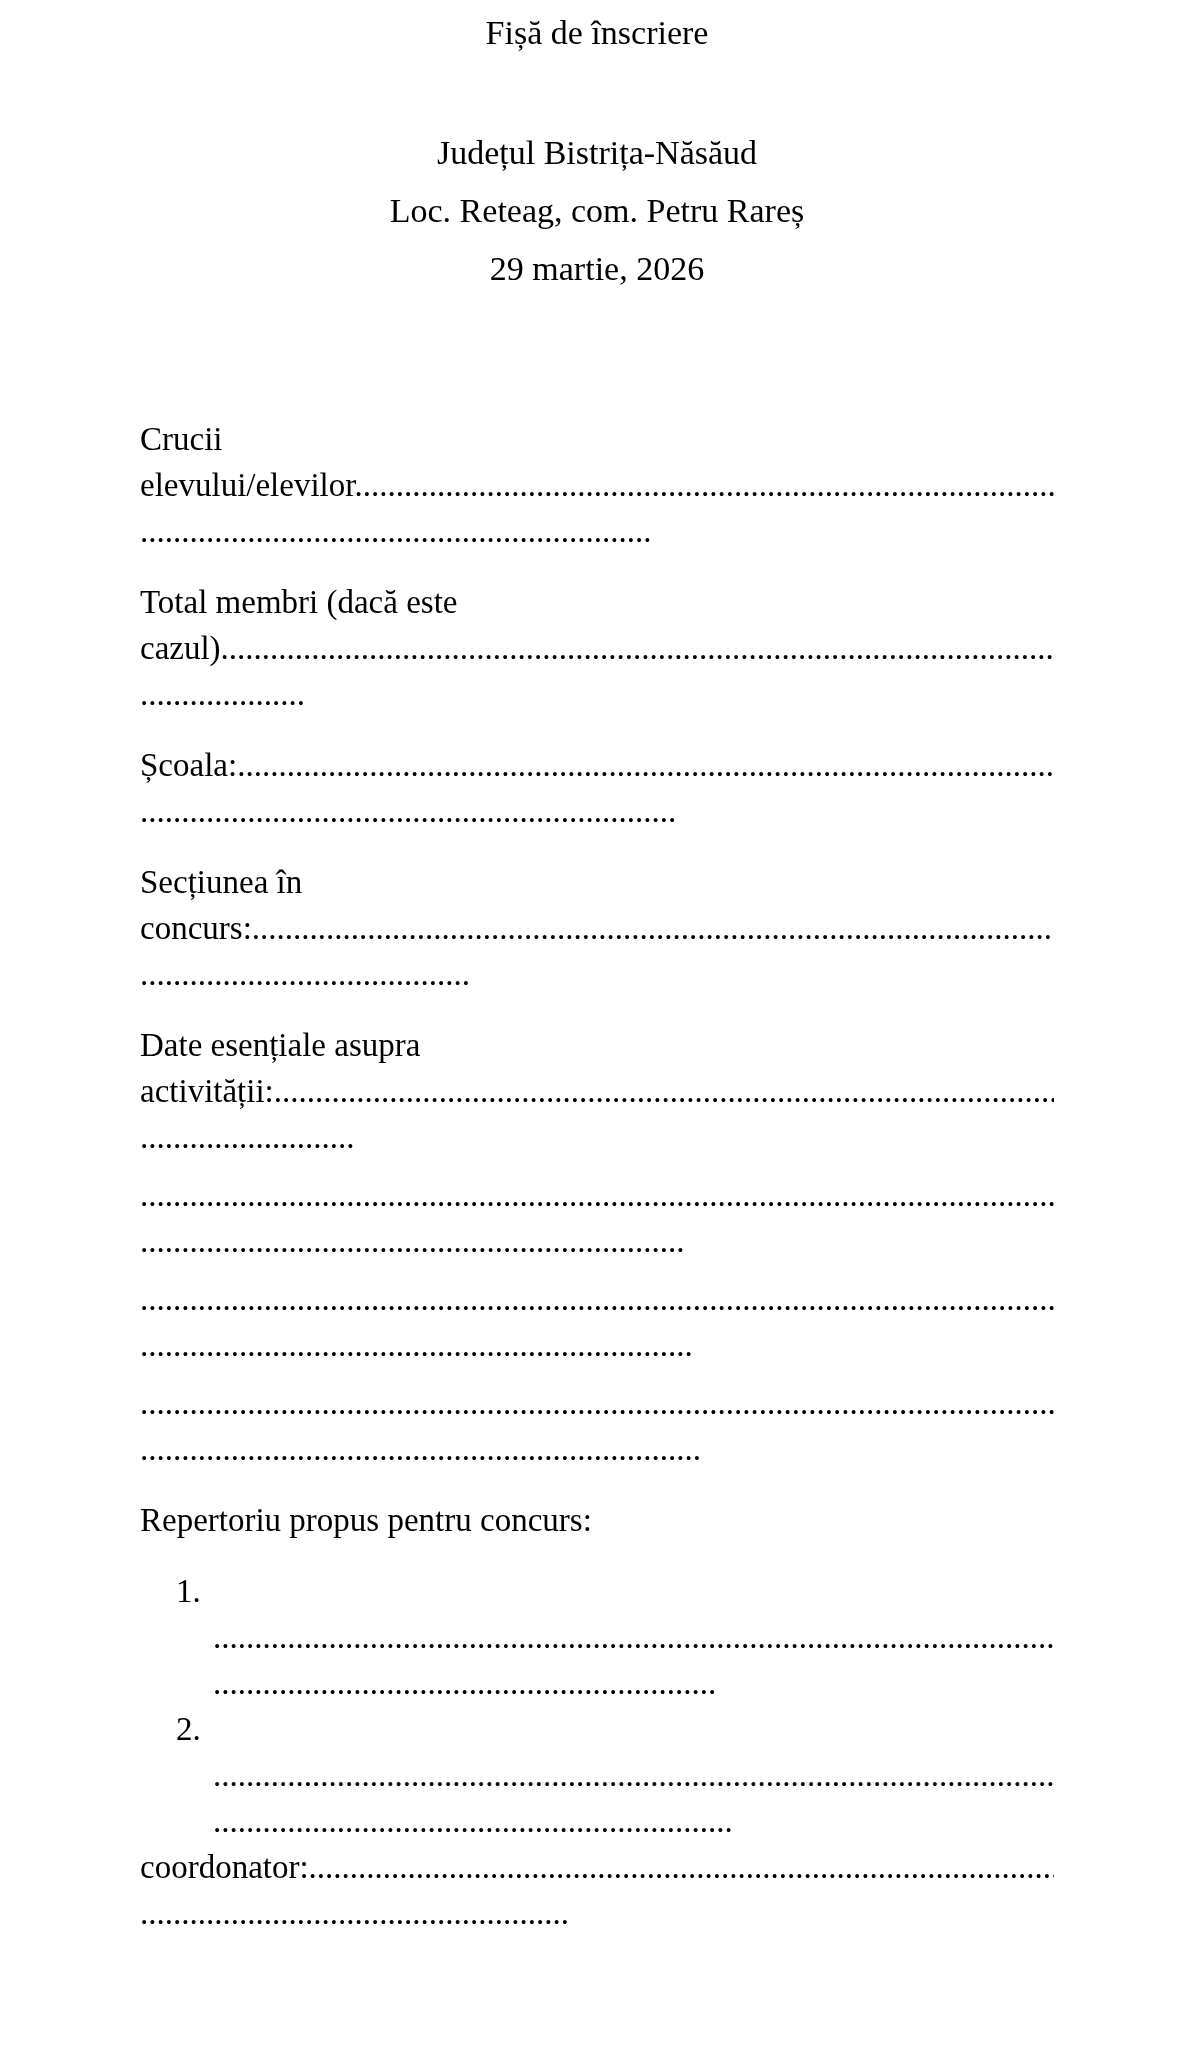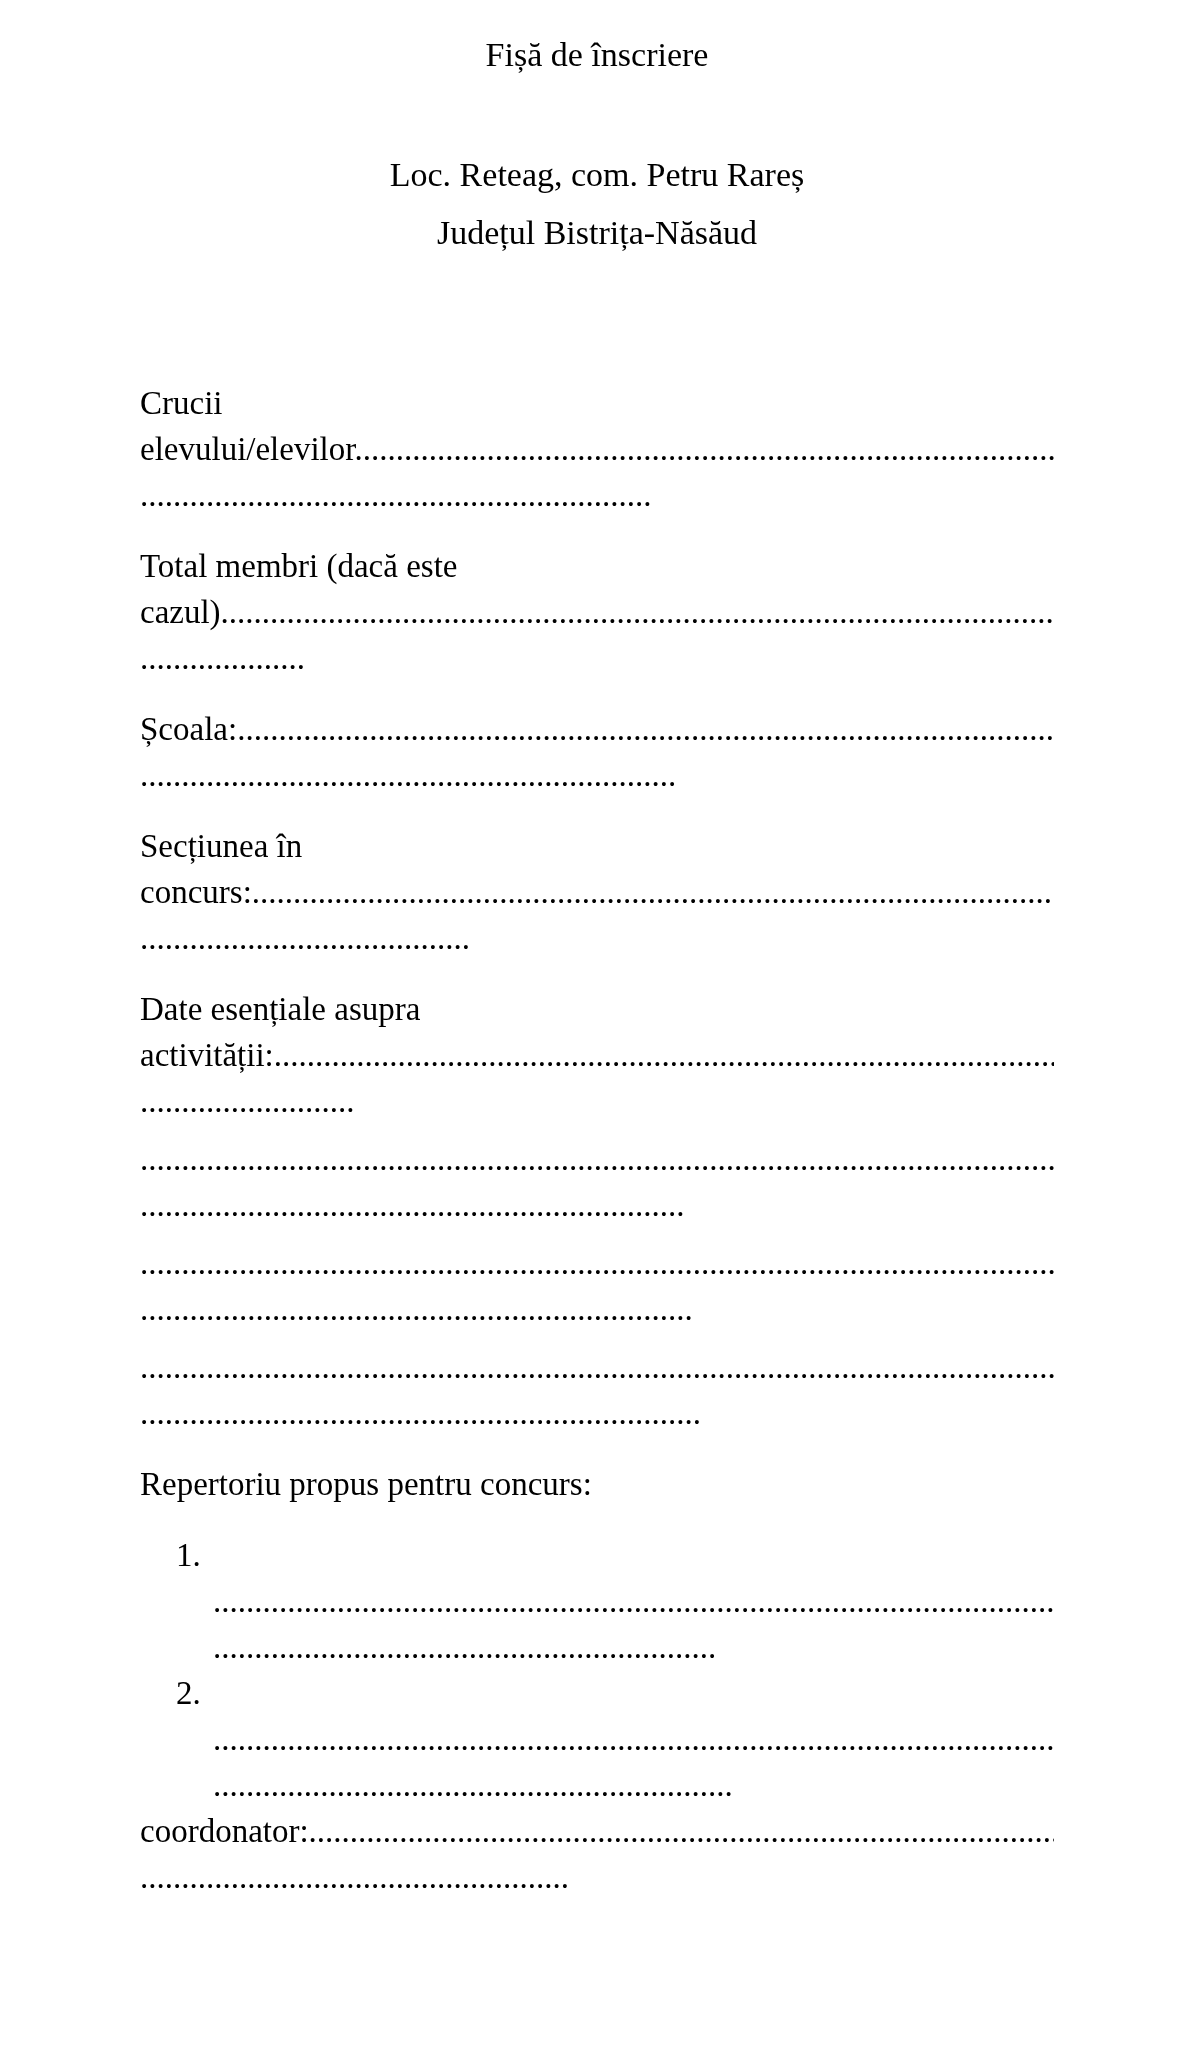--- a/index.html
+++ b/index.html
@@ -6,21 +6,21 @@
   .doc {
     position: relative;
     width: 1194px;
     height: 2048px;
     background: #ffffff;
     color: #000000;
     overflow: hidden;
     font-family: "Liberation Serif", "DejaVu Serif", serif;
   }
   .header {
-    padding-top: 26px;
+    padding-top: 4px;
     text-align: center;
     font-size: 34px;
   }
   .title {
     line-height: 58px;
     margin-bottom: 62px;
   }
   .hline { line-height: 58px; font-weight: normal; }
   .hline.bold { font-weight: bold; }
   .body-block {
@@ -38,22 +38,23 @@
   .bline.ind-list-number { padding-left: 36px; }
   .bline.ind-list-dots   { padding-left: 73px; }
 </style>
 </head>
 <body>
 
 <div class="doc">
   <div class="header">
     <div class="title">Fișă de înscriere</div>
     <div>
+        <div class="hline">Județul Bistrița-Năsăud</div>
         <div class="hline">Loc. Reteag, com. Petru Rareș</div>
-        <div class="hline">Județul Bistrița-Năsăud</div>
+        <div class="hline">29 martie, 2026</div>
       </div>
   </div>
   <div class="body-block">
       <div class="bline gap-none ind-none">Crucii</div>
       <div class="bline gap-none ind-none">elevului/elevilor........................................................................................</div>
       <div class="bline gap-none ind-none">..............................................................</div>
       <div class="bline gap-para ind-none">Total membri (dacă este</div>
       <div class="bline gap-none ind-none">cazul).........................................................................................................</div>
       <div class="bline gap-none ind-none">....................</div>
       <div class="bline gap-para ind-none">Școala:.......................................................................................................</div>

